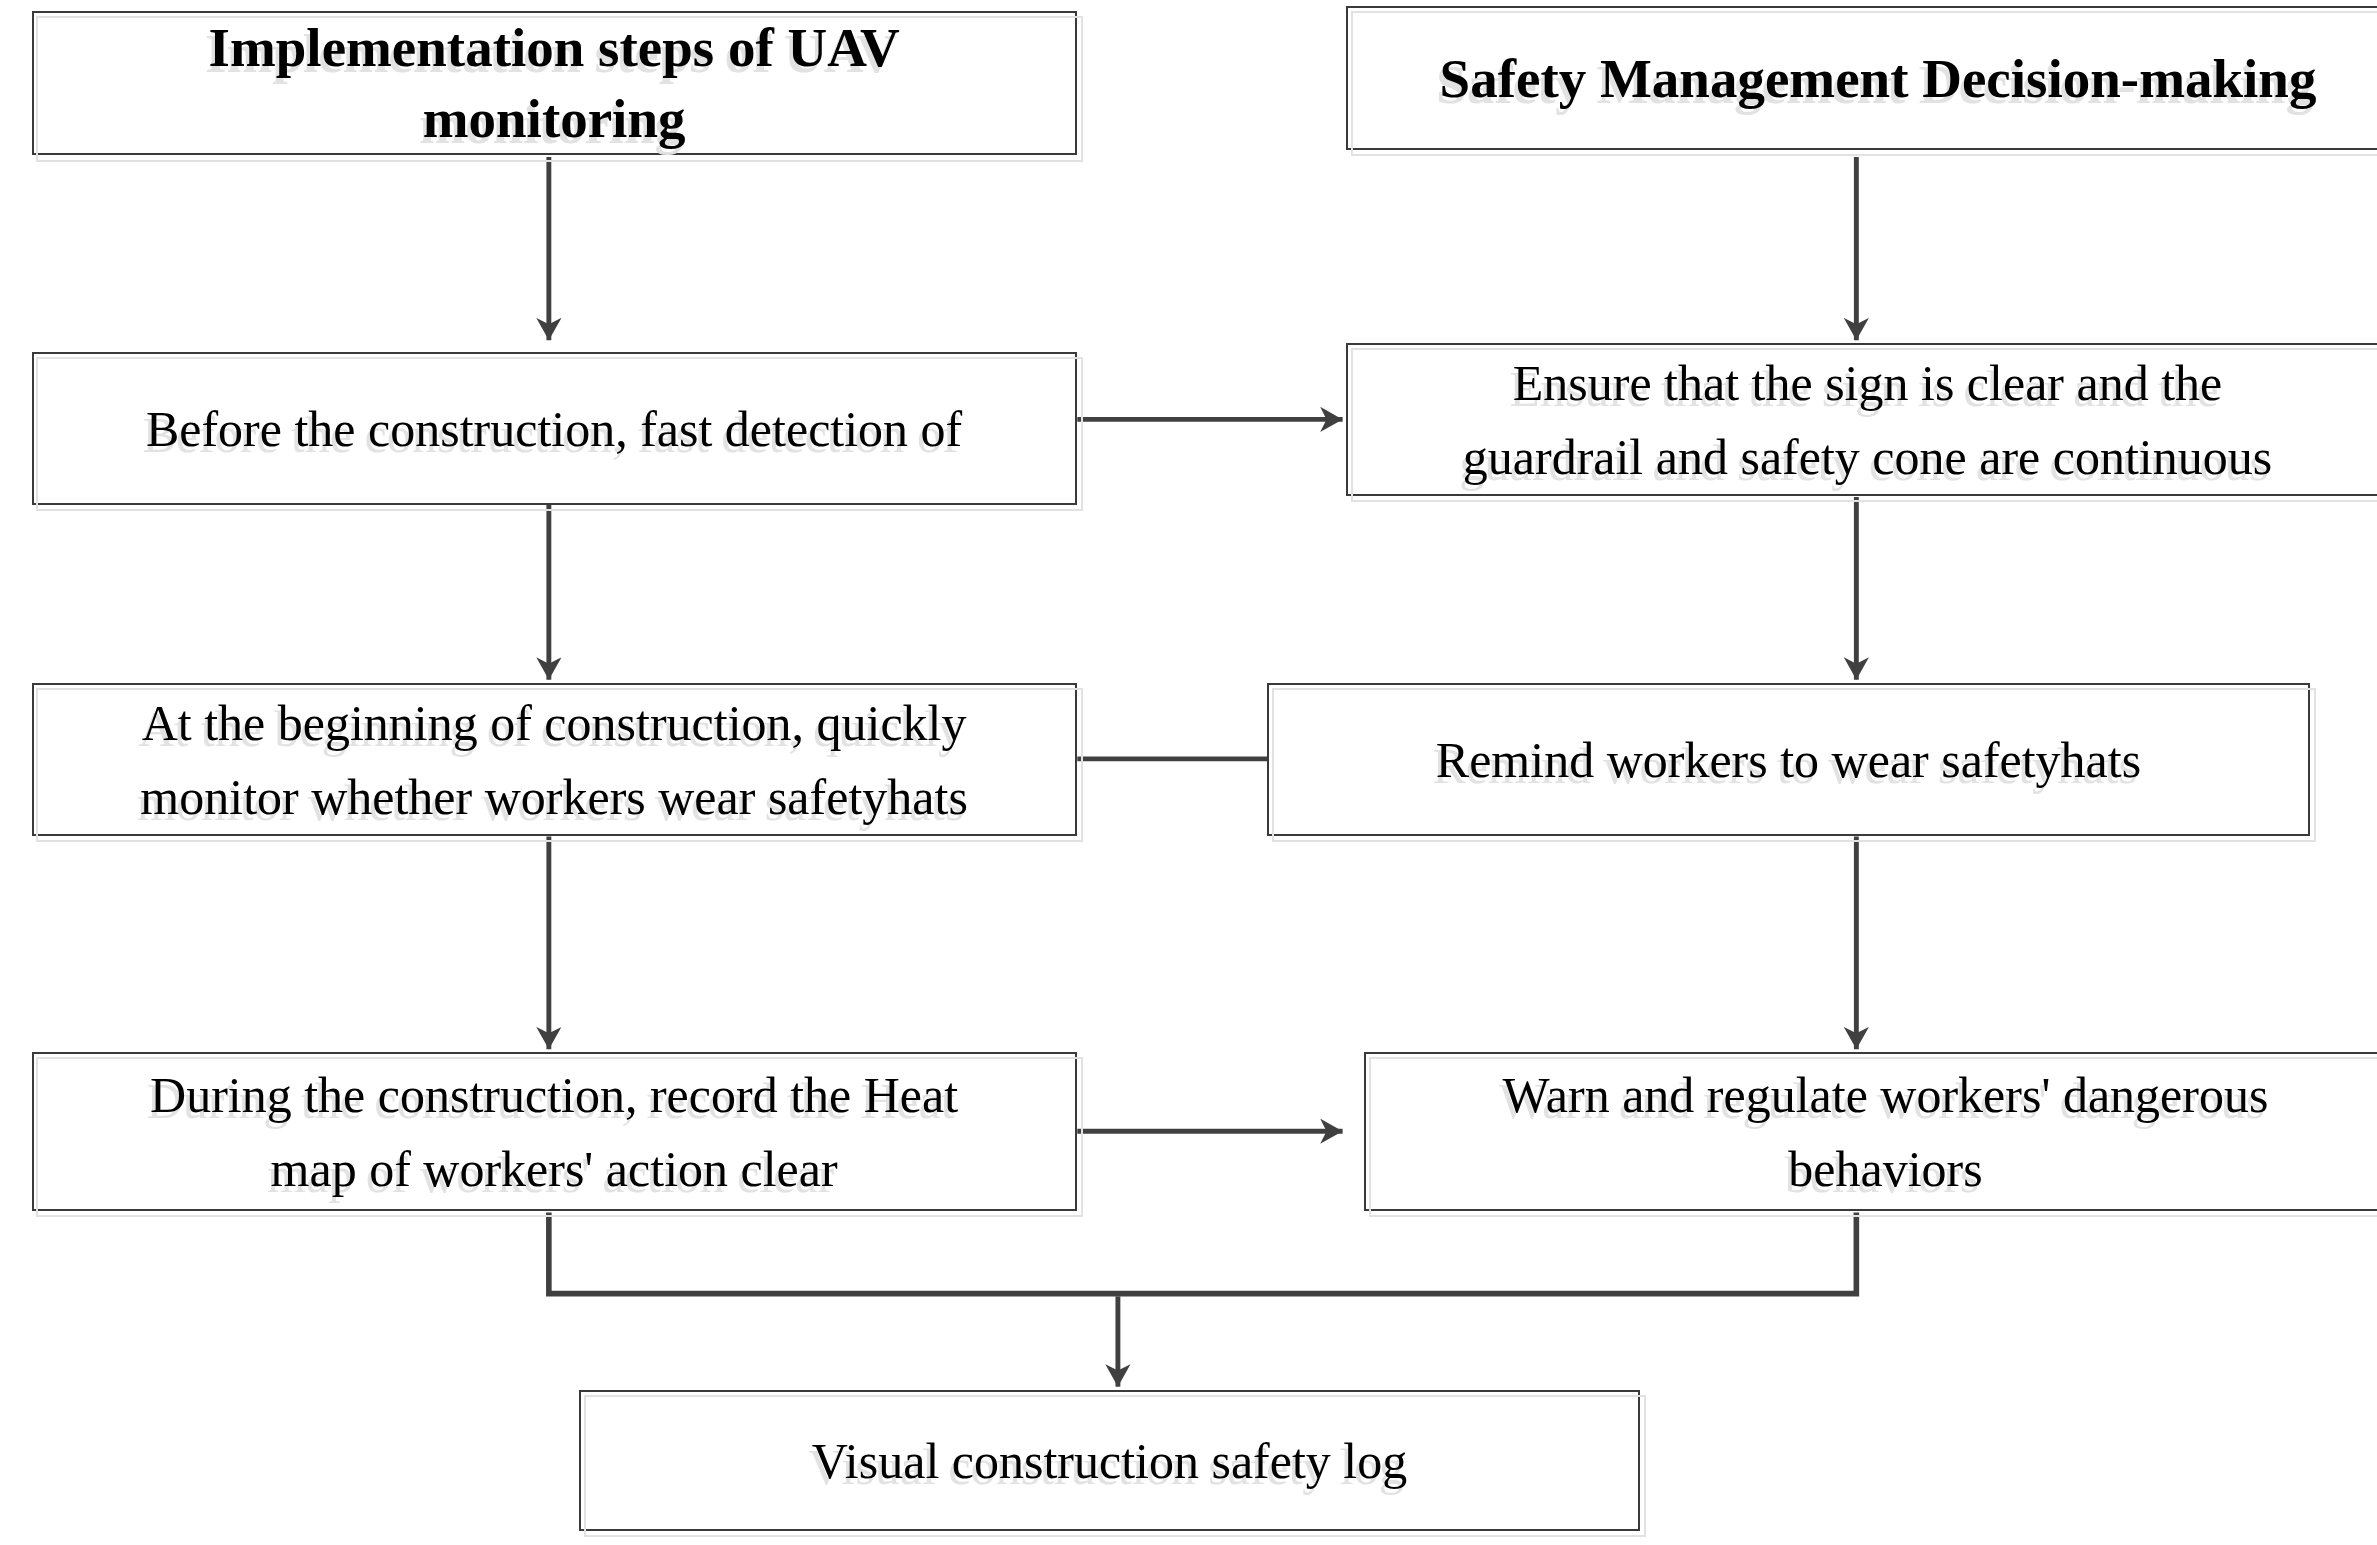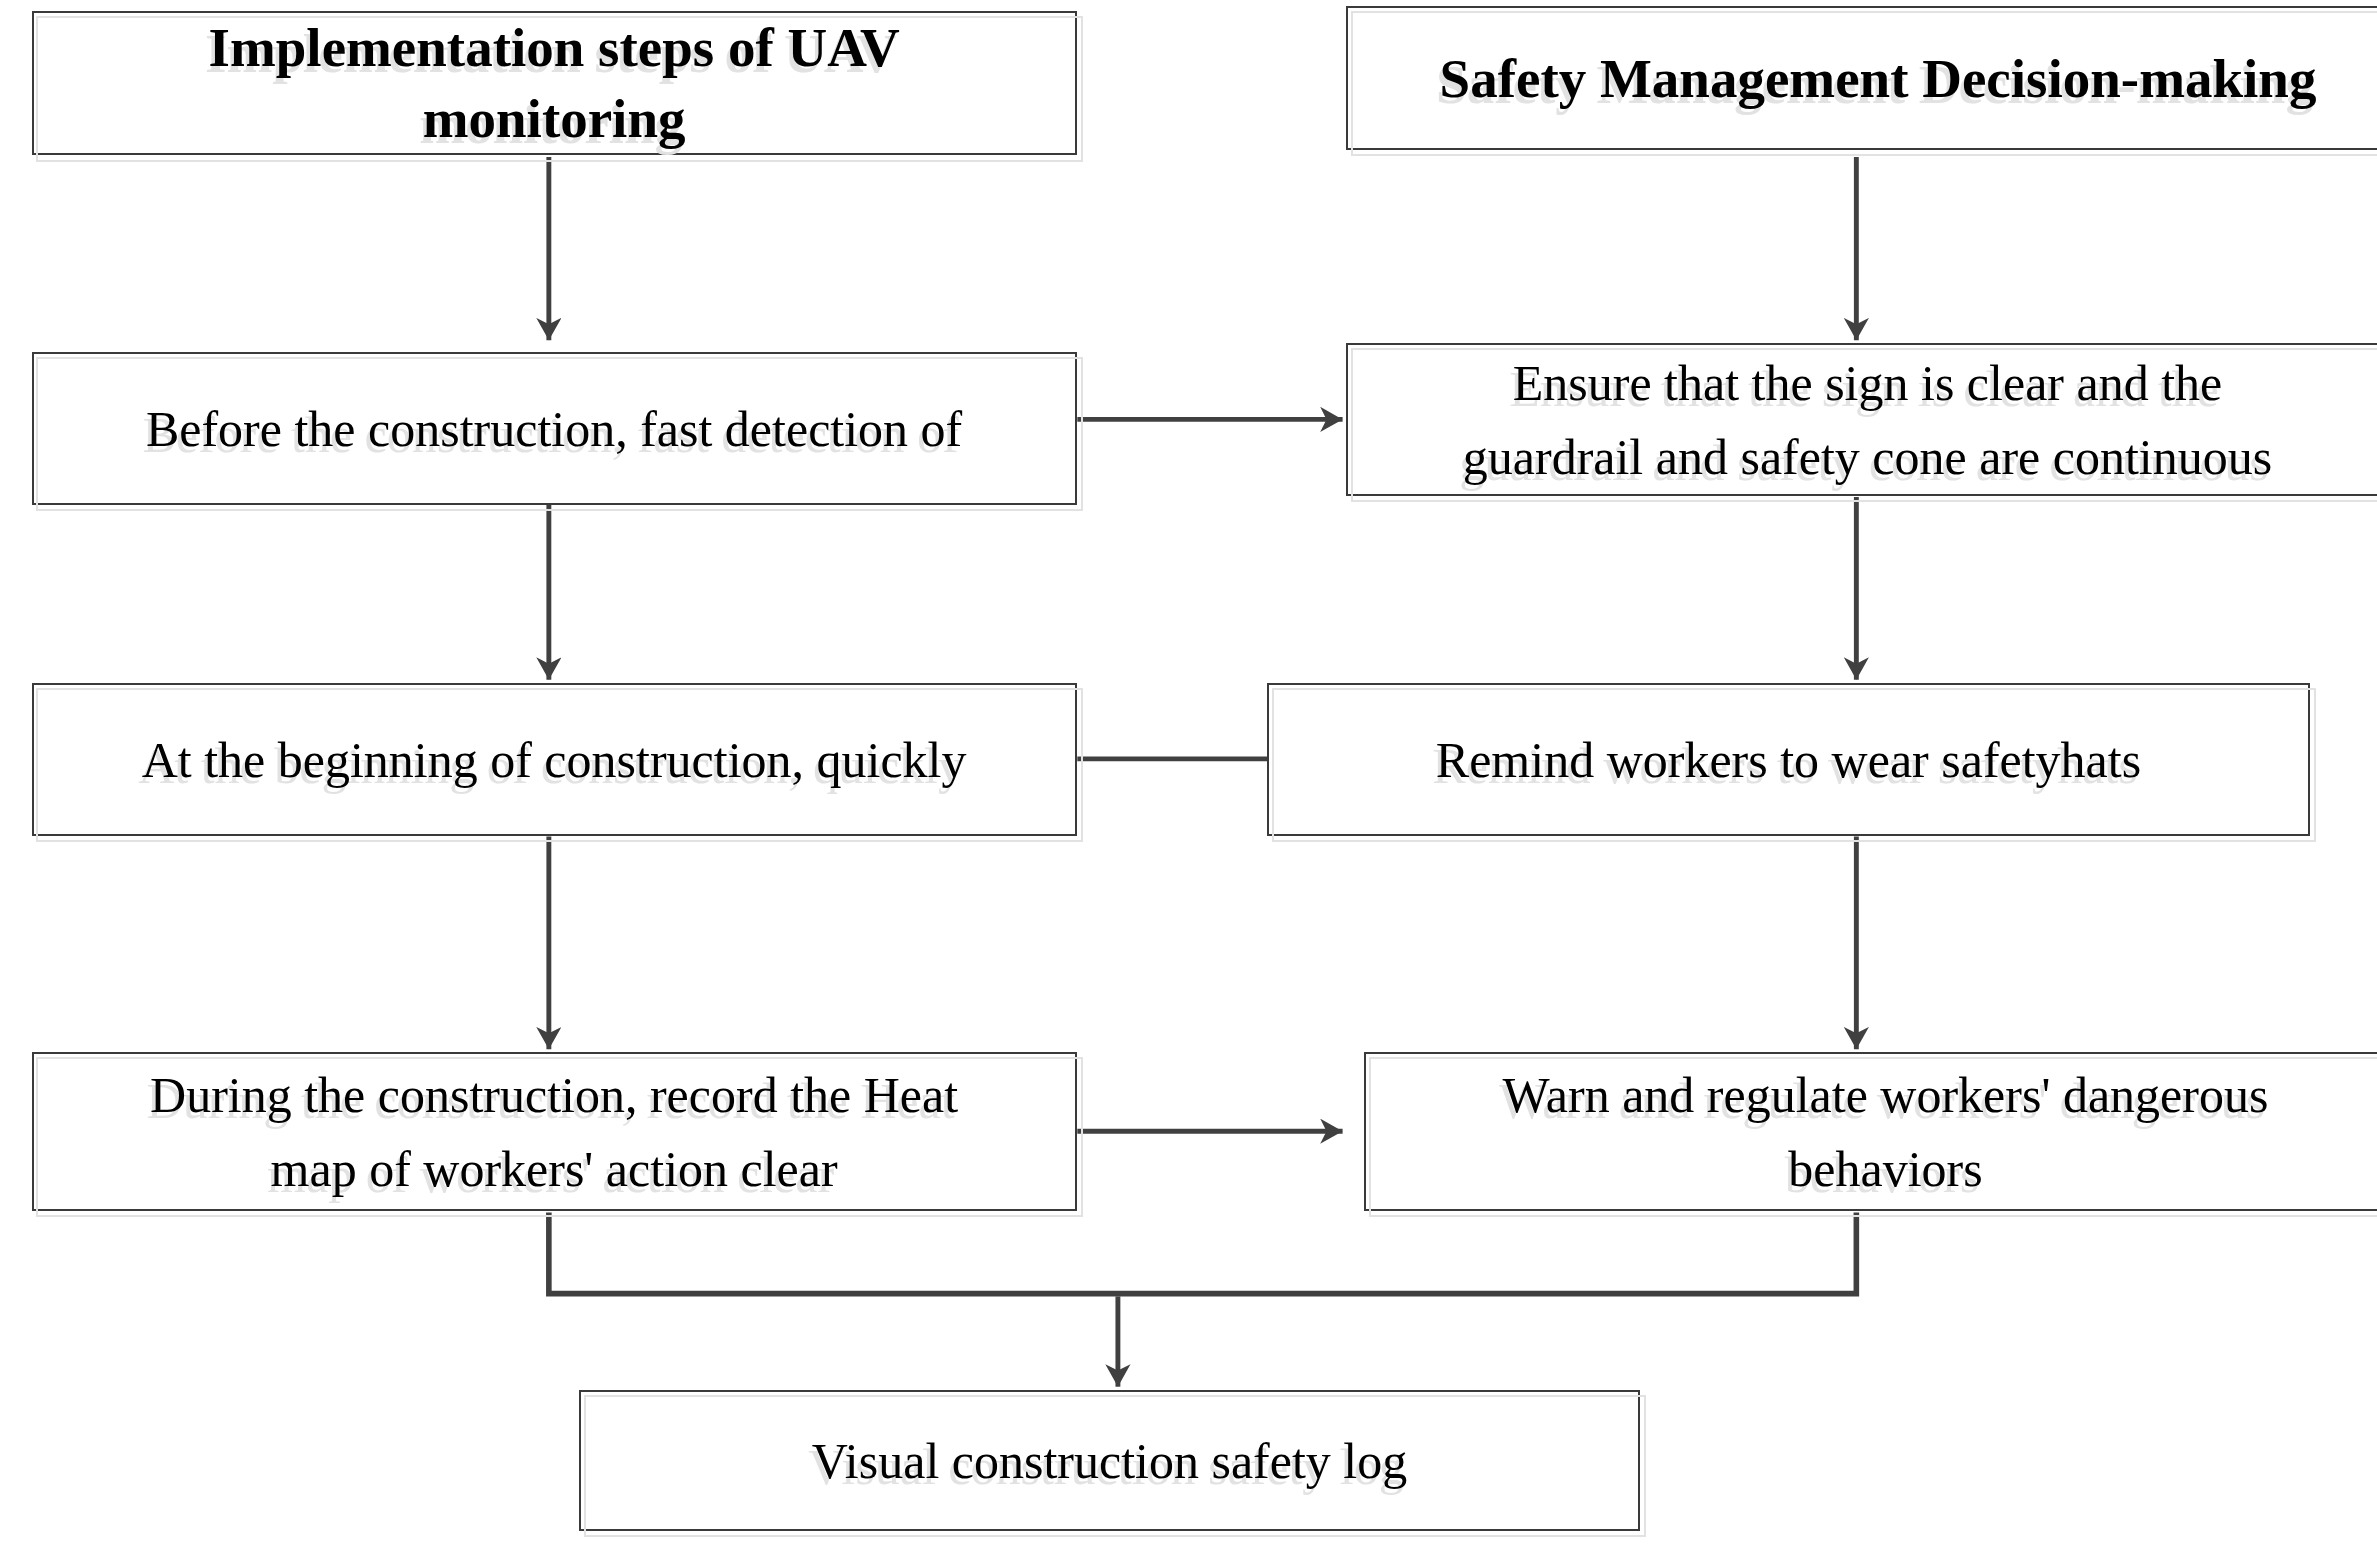--- a/index.html
+++ b/index.html
@@ -107,20 +107,21 @@
     <span class="line">Before the construction, fast detection of</span>
   </div>
 
   <div class="node" id="step-right-1">
     <span class="line">Ensure that the sign is clear and the</span>
     <span class="line">guardrail and safety cone are continuous</span>
   </div>
 
   <div class="node" id="step-left-2">
     <span class="line">At the beginning of construction, quickly</span>
+    <span class="line">monitor whether workers wear safetyhats</span>
   </div>
 
   <div class="node" id="step-right-2">
     <span class="line">Remind workers to wear safetyhats</span>
   </div>
 
   <div class="node" id="step-left-3">
     <span class="line">During the construction, record the Heat</span>
     <span class="line">map of workers' action clear</span>
   </div>

